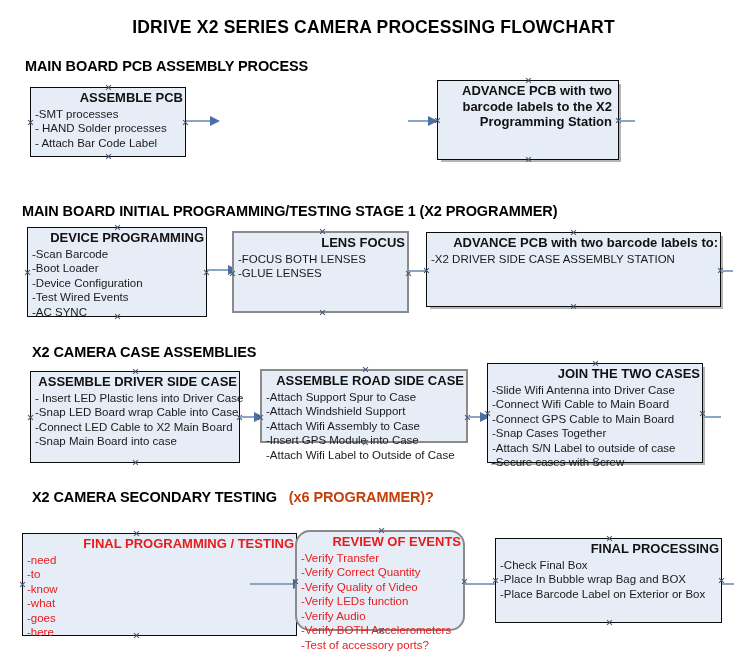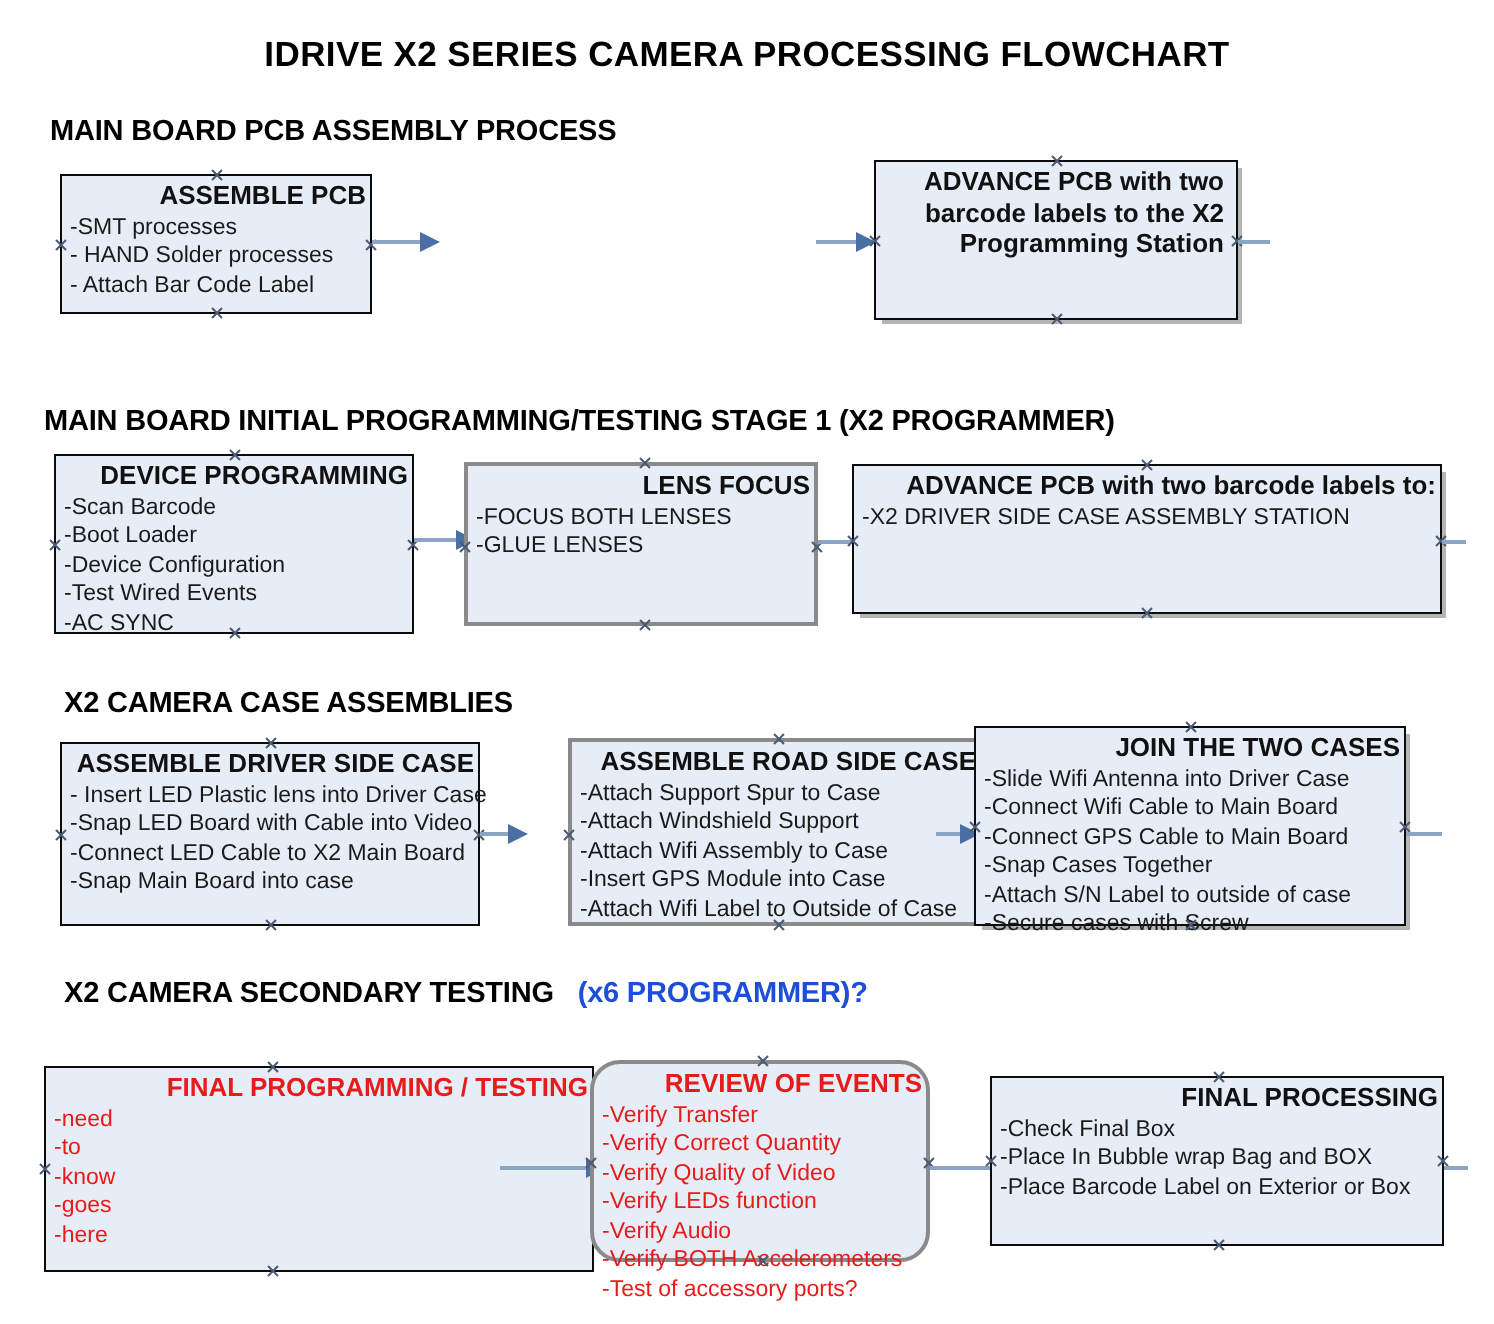--- a/index.html
+++ b/index.html
@@ -38,21 +38,21 @@
 
   .section-title {
     position: absolute;
     font-size: 14.5px;
     font-weight: bold;
     color: #000000;
     white-space: nowrap;
     letter-spacing: -0.1px;
   }
   .section-title .red-part {
-    color: #1d4ed8;
+    color: #c2410c;
   }
 
   
   .node {
     position: absolute;
     background: #e6edf7;
     box-sizing: border-box;
     overflow: visible;
   }
   .node.black-border {
@@ -228,36 +228,36 @@
     <span class="handle" style="left:-4px; top:34px;"></span>
     <span class="handle" style="right:-4px; top:34px;"></span>
   </div>
 
   <div class="section-title" style="left:32px; top:344px;">X2 CAMERA CASE ASSEMBLIES</div>
 
   <div class="node black-border" style="left:30px; top:371px; width:210px; height:92px;">
     <div class="node-inner">
       <div class="node-title">ASSEMBLE DRIVER SIDE CASE</div>
       <div class="node-line">- Insert LED Plastic lens into Driver Case</div>
-      <div class="node-line">-Snap LED Board with Cable into Video</div>
+      <div class="node-line">-Snap LED Board wrap Cable into Case</div>
       <div class="node-line">-Connect LED Cable to X2 Main Board</div>
       <div class="node-line">-Snap Main Board into case</div>
     </div>
     <span class="handle" style="left:101px; top:-4px;"></span>
     <span class="handle" style="left:101px; bottom:-4px;"></span>
     <span class="handle" style="left:-4px; top:42px;"></span>
     <span class="handle" style="right:-4px; top:42px;"></span>
   </div>
 
   <svg class="arrow-svg" style="left:240px; top:409px; width:26px; height:16px;">
     <line class="arrow-line" x1="0" y1="8" x2="16" y2="8"></line>
     <polygon class="arrow-head" points="14,3 24,8 14,13"></polygon>
   </svg>
 
-  <div class="node gray-border" style="left:260px; top:369px; width:208px; height:94px;margin-left:24px;">
+  <div class="node gray-border" style="left:260px; top:369px; width:208px; height:74px;">
     <div class="node-inner">
       <div class="node-title">ASSEMBLE ROAD SIDE CASE</div>
       <div class="node-line">-Attach Support Spur to Case</div>
       <div class="node-line">-Attach Windshield Support</div>
       <div class="node-line">-Attach Wifi Assembly to Case</div>
       <div class="node-line">-Insert GPS Module into Case</div>
       <div class="node-line">-Attach Wifi Label to Outside of Case</div>
     </div>
     <span class="handle" style="left:100px; top:-5px;"></span>
     <span class="handle" style="left:100px; bottom:-5px;"></span>
@@ -290,20 +290,21 @@
     <span>X2 CAMERA SECONDARY TESTING</span>
     <span class="red-part" style="margin-left:8px;">(x6 PROGRAMMER)?</span>
   </div>
 
   <div class="node black-border" style="left:22px; top:533px; width:275px; height:103px;">
     <div class="node-inner">
       <div class="node-title red">FINAL PROGRAMMING / TESTING</div>
       <div class="node-line red">-need</div>
       <div class="node-line red">-to</div>
       <div class="node-line red">-know</div>
+      <div class="node-line red">-what</div>
       <div class="node-line red">-goes</div>
       <div class="node-line red">-here</div>
     </div>
     <span class="handle" style="left:110px; top:-4px;"></span>
     <span class="handle" style="left:110px; bottom:-4px;"></span>
     <span class="handle" style="left:-4px; top:47px;"></span>
     <span class="handle" style="right:-4px; top:47px;"></span>
   </div>
 
   <svg class="arrow-svg" style="left:250px; top:576px; width:56px; height:16px;">

